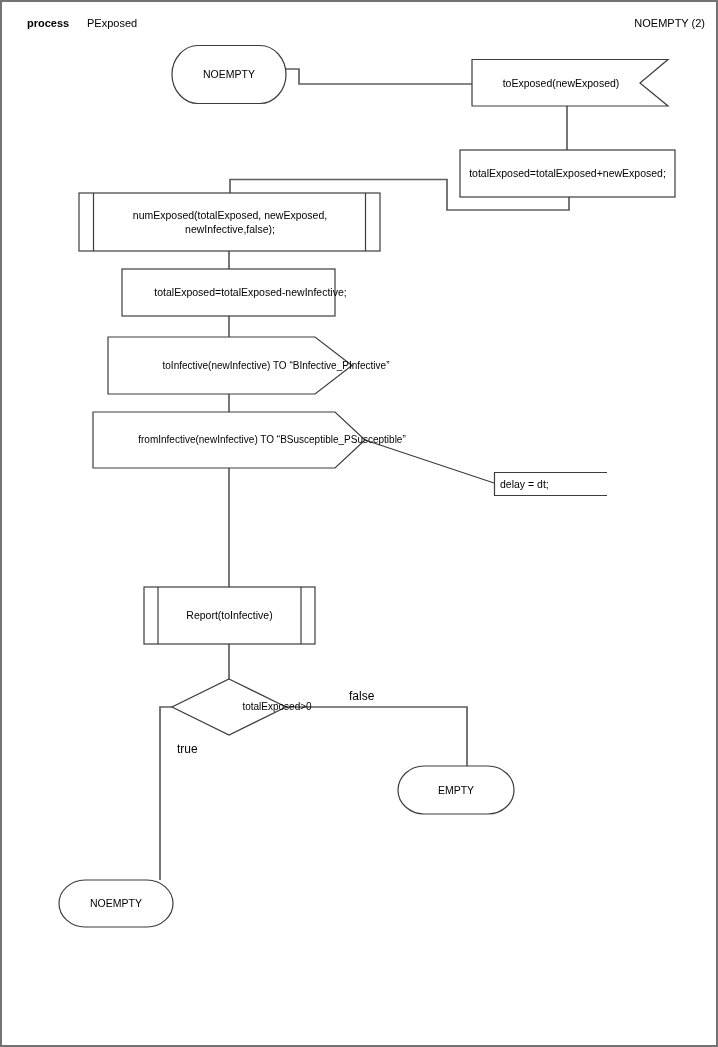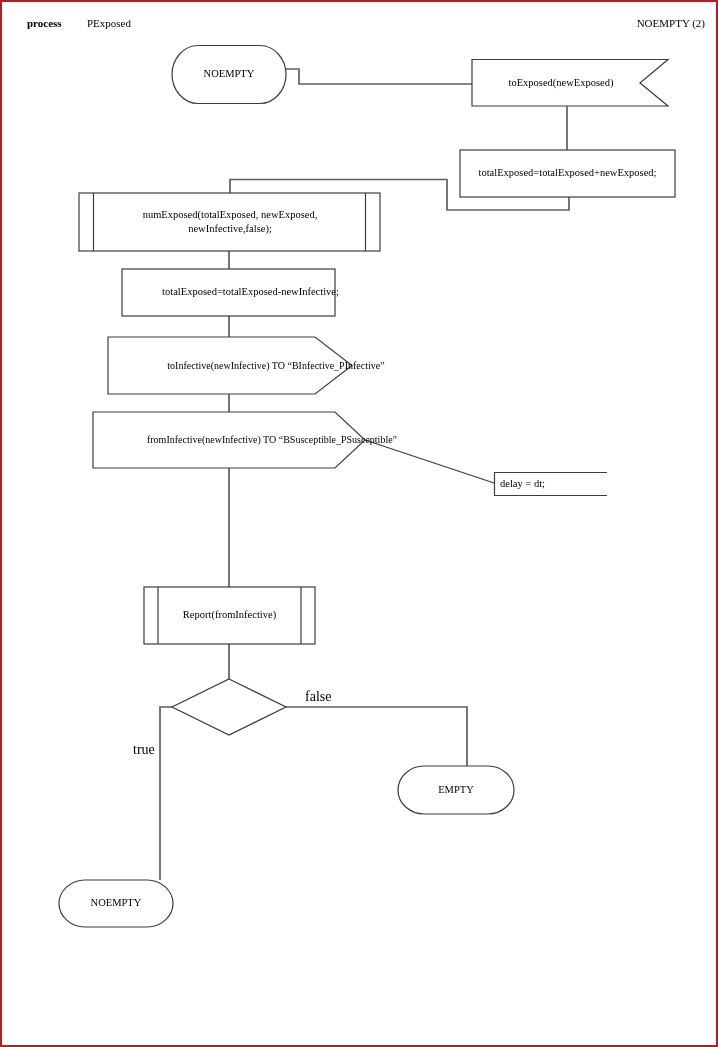--- a/index.html
+++ b/index.html
@@ -1,40 +1,40 @@
 <!DOCTYPE html>
 <html><head>
 <meta charset="utf-8">
 <style>
   html,body{margin:0;padding:0;background:#fff;}
   #page{
     position:relative;
     width:718px;height:1047px;
     background:#ffffff;
-    border:2px solid #b91c1c;
+    border:2px solid #737373;
     box-sizing:border-box;
-    font-family:Liberation Serif, serif;
+    font-family:Liberation Sans, sans-serif;
     color:#000;
     overflow:hidden;
   }
   #diagram-svg{position:absolute;left:0;top:0;width:718px;height:1047px;}
   .lbl{
     position:absolute;
     display:flex;align-items:center;justify-content:center;
     text-align:center;
     font-size:10.5px;line-height:1.35;
     white-space:nowrap;
     pointer-events:none;
   }
   .lbl.small{font-size:10px;margin-left:48px;}
   .lbl.left{justify-content:flex-start;text-align:left;}
   .hdr{position:absolute;top:15px;font-size:11px;white-space:nowrap;}
   .hdr.bold{font-weight:bold;}
   .hdr.right{text-align:right;}
-  .branch{position:absolute;font-size:14px;white-space:nowrap;pointer-events:none;}
+  .branch{position:absolute;font-size:12px;white-space:nowrap;pointer-events:none;margin-left:44px;}
   svg .shape{fill:#ffffff;stroke:#3c3c3c;stroke-width:1.2;}
   svg .inner{stroke:#3c3c3c;stroke-width:1.2;}
   svg .conn{fill:none;stroke:#5f5f5f;stroke-width:1.7;}
   svg .comment{fill:none;stroke:#3c3c3c;stroke-width:1.2;}
 </style>
 </head>
 <body>
 
 <div id="page">
 
@@ -78,19 +78,20 @@
   <div class="lbl" style="left:470px;top:58px;width:178px;height:46px;">toExposed(newExposed)</div>
   <div class="lbl" style="left:458px;top:148px;width:215px;height:47px;">totalExposed=totalExposed+newExposed;</div>
   <div class="lbl" style="left:92px;top:191px;width:272px;height:58px;flex-direction:column;">
     <div>numExposed(totalExposed, newExposed,</div>
     <div>newInfective,false);</div>
   </div>
   <div class="lbl" style="left:120px;top:267px;width:257px;height:47px;">totalExposed=totalExposed-newInfective;</div>
   <div class="lbl small" style="left:95px;top:335px;width:262px;height:57px;">toInfective(newInfective) TO “BInfective_PInfective”</div>
   <div class="lbl small" style="left:78px;top:410px;width:288px;height:56px;">fromInfective(newInfective) TO “BSusceptible_PSusceptible”</div>
   <div class="lbl left" style="left:498px;top:470px;width:104px;height:24px;">delay = dt;</div>
-  <div class="lbl" style="left:142px;top:585px;width:171px;height:57px;">Report(fromInfective)</div>
+  <div class="lbl" style="left:142px;top:585px;width:171px;height:57px;">Report(toInfective)</div>
+  <div class="lbl small" style="left:165px;top:678px;width:124px;height:54px;">totalExposed&gt;0</div>
   <div class="branch" style="left:303px;top:687px;">false</div>
   <div class="branch" style="left:131px;top:740px;">true</div>
   <div class="lbl" style="left:396px;top:764px;width:116px;height:48px;">EMPTY</div>
   <div class="lbl" style="left:57px;top:878px;width:114px;height:47px;">NOEMPTY</div>
 
 </div>
 
 </body></html>

